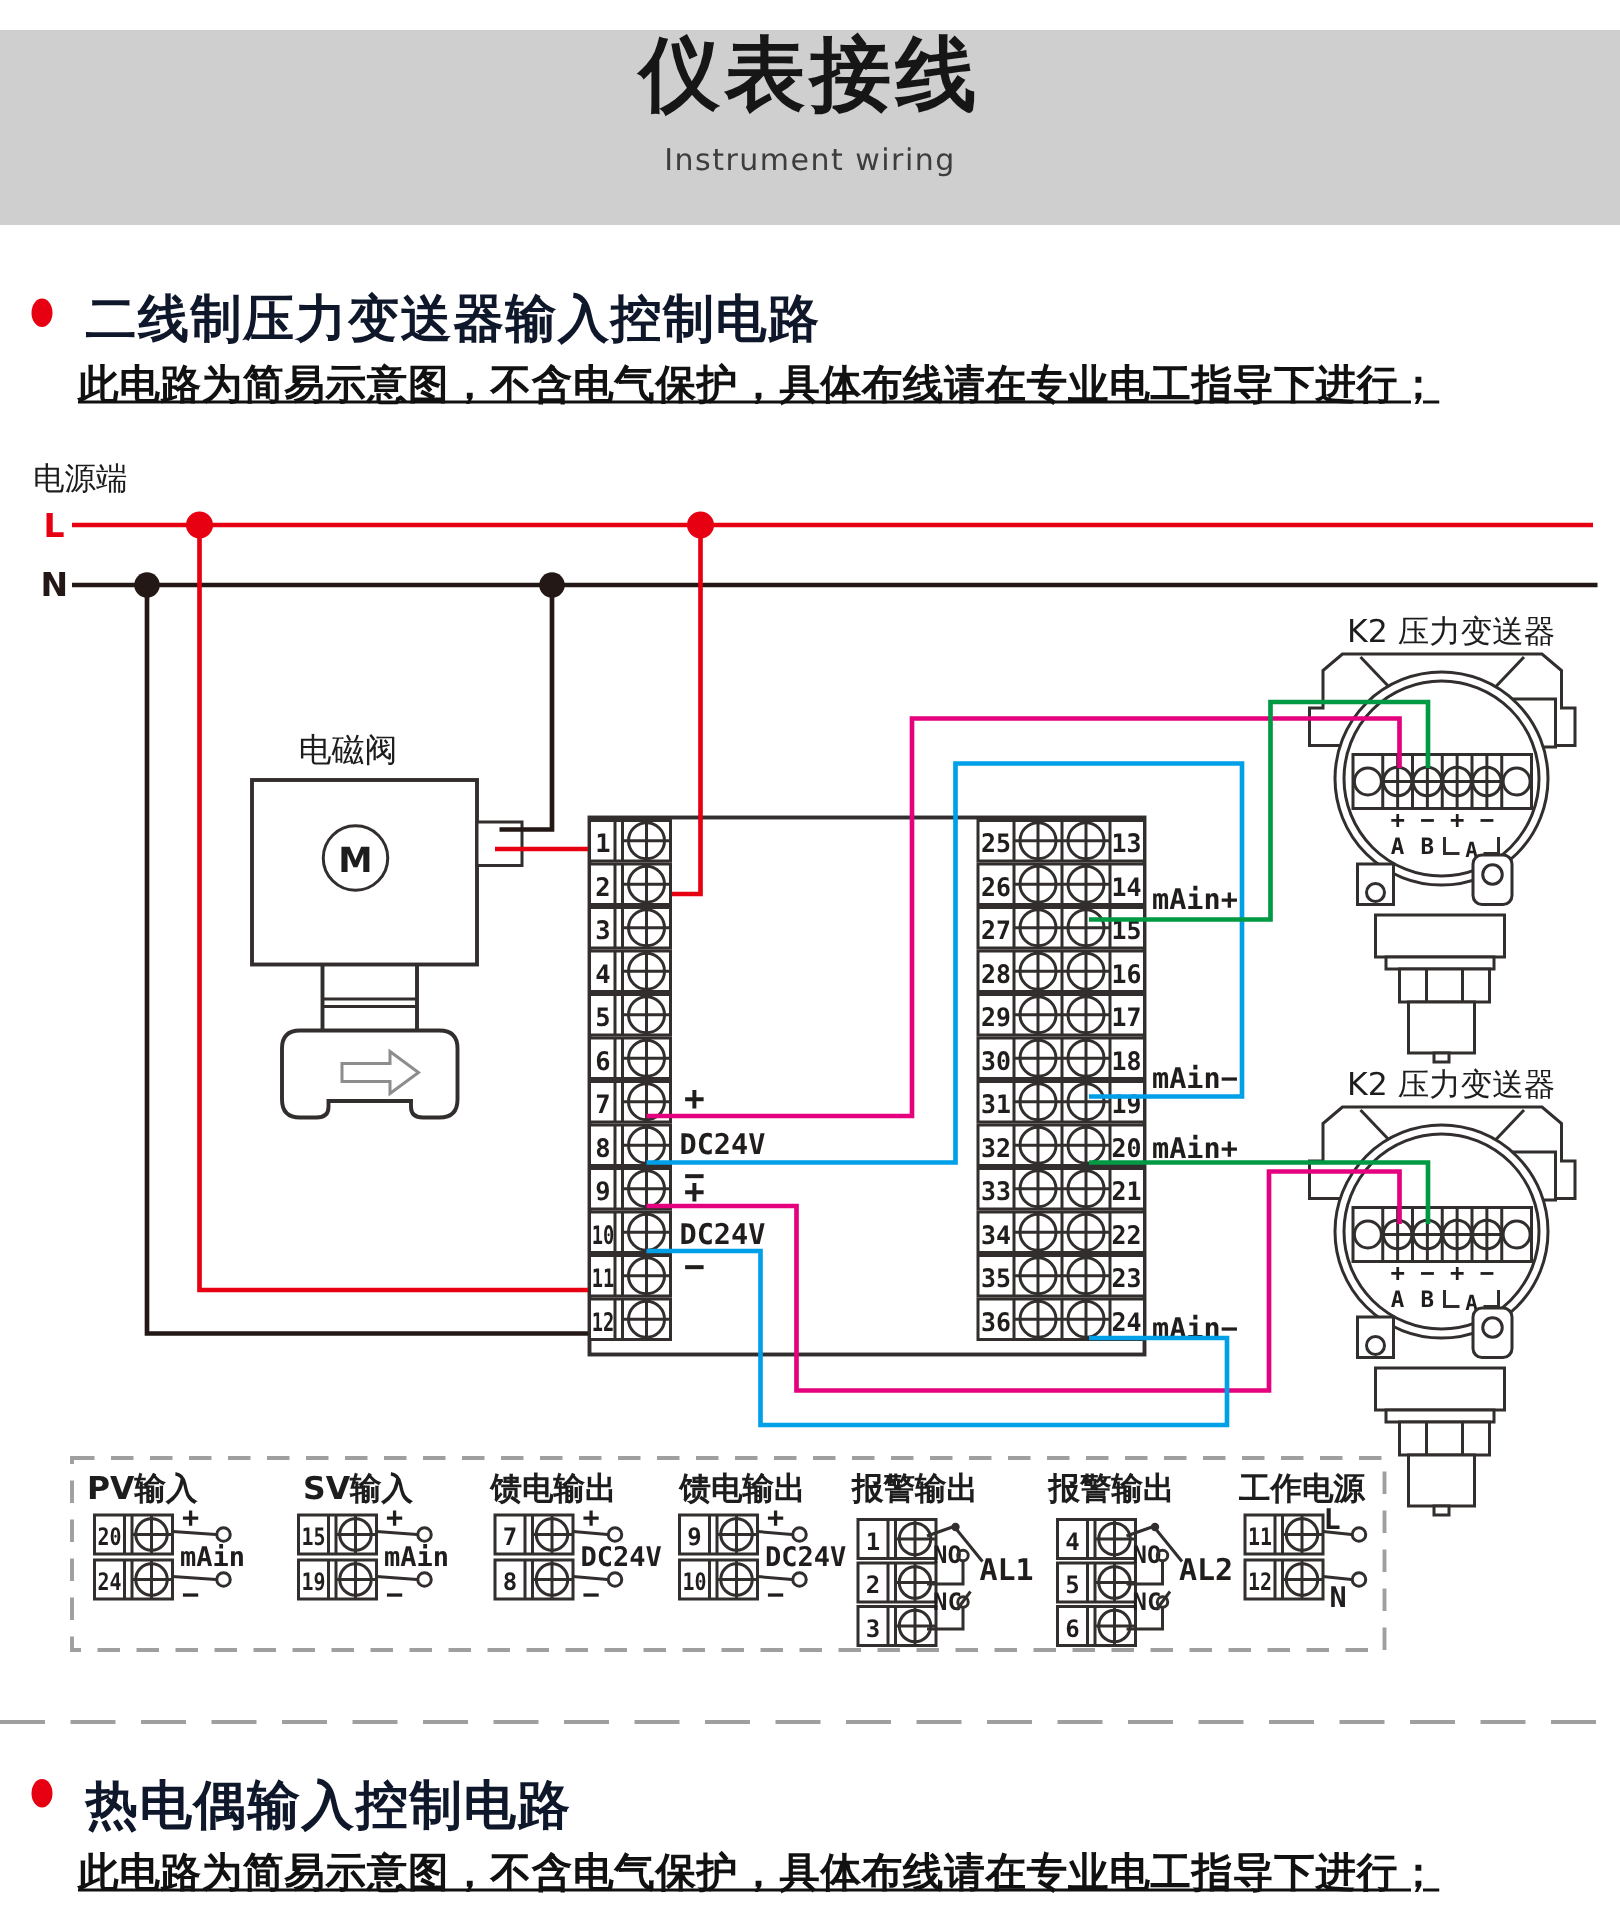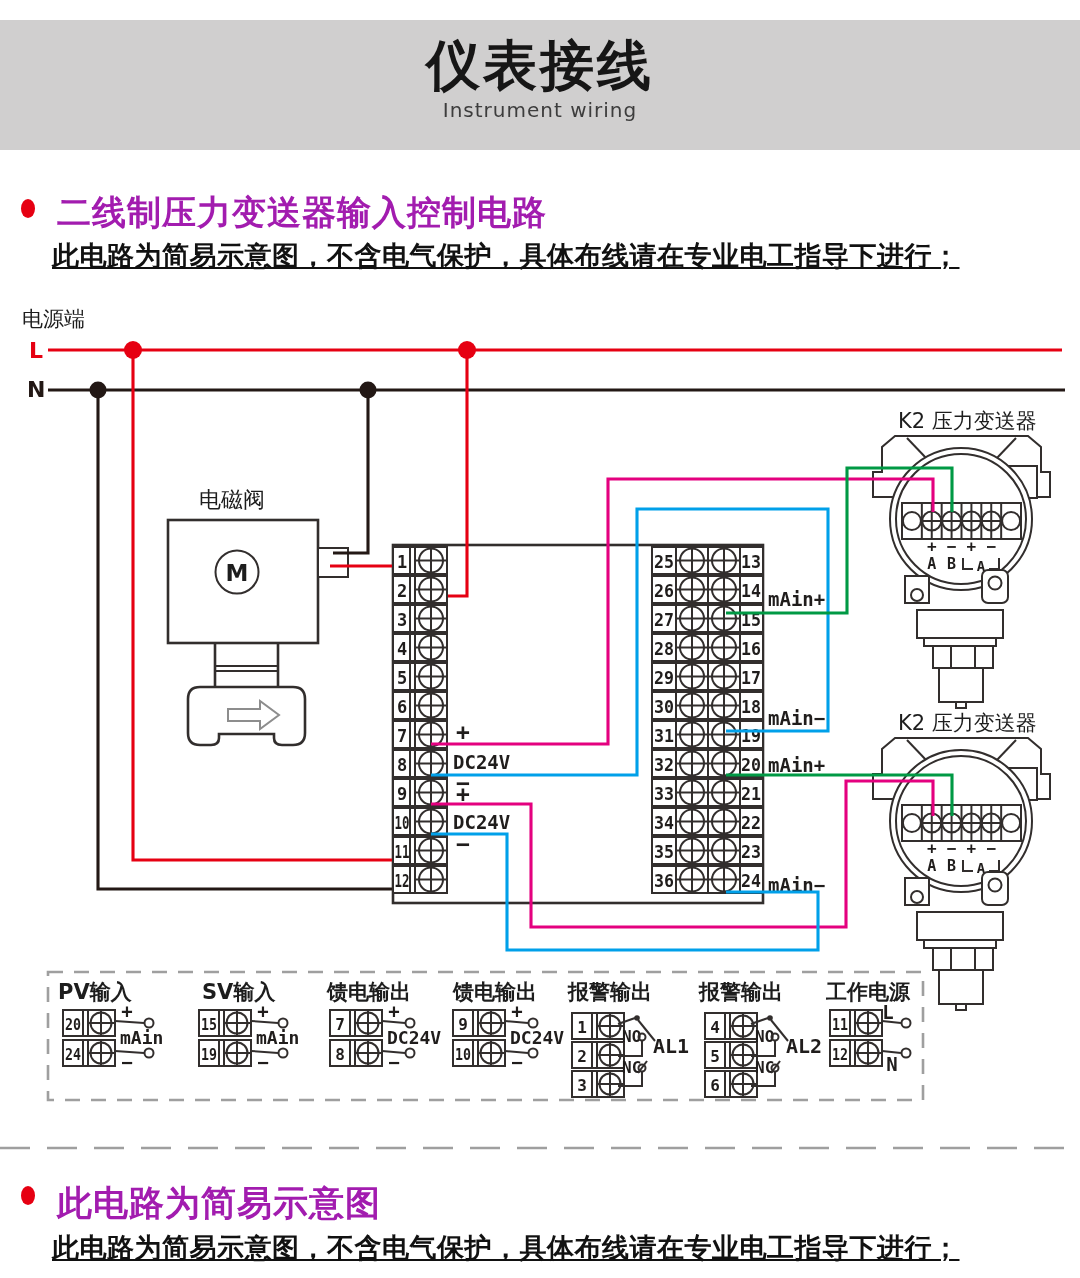--- a/index.html
+++ b/index.html
@@ -1,22 +1,22 @@
 <!DOCTYPE html>
 <html style="--c-live: #e60012; --c-neutral: #231815; --c-loop_positive: #e4007f; --c-loop_negative: #00a0e9; --c-signal: #009944; --c-outline: #322e2d; --c-dash: #9f9f9f; --c-band: #d0cfcf; --c-bullet: #e60012;"><head>
 <meta charset="utf-8">
 <style>
   html,body{margin:0;padding:0;}
   body{width:1080px;height:1278px;position:relative;background:#ffffff;
        font-family:"DejaVu Sans",sans-serif;overflow:hidden;}
   .band{position:absolute;left:0;top:20px;width:1080px;height:130px;background:var(--c-band,#d0cfcf);text-align:center;}
-  .main-title{font-size:54px;font-weight:700;color:#161616;letter-spacing:3px;margin-top:16px;line-height:60px;}
-  .sub-title{font-size:20px;color:#3d3d3d;margin-top:2px;letter-spacing:1px;}
+  .main-title{font-size:54px;font-weight:700;color:#161616;letter-spacing:3px;margin-top:0;line-height:60px;}
+  .sub-title{font-size:20px;color:#3d3d3d;margin-top:14px;letter-spacing:1px;}
   .bullet{position:absolute;width:14px;height:19px;border-radius:50%;background:var(--c-bullet,#e60012);}
-  .sec-heading{position:absolute;left:57px;font-size:34px;font-weight:600;color:#a21caf;letter-spacing:1px;white-space:nowrap;}
+  .sec-heading{position:absolute;left:57px;font-size:34px;font-weight:600;color:#0f172a;letter-spacing:1px;white-space:nowrap;}
   .sec-note{position:absolute;left:52px;font-size:27px;font-weight:700;color:#111;letter-spacing:0.5px;white-space:nowrap;text-decoration:underline;}
   #diagram{position:absolute;left:0;top:0;}
   .ol{stroke:var(--c-outline,#322e2d);stroke-width:2;fill:none;}
   .cell{stroke:var(--c-outline,#322e2d);stroke-width:2;fill:#ffffff;}
   .thick{stroke-width:2.6;}
   .wire{fill:none;stroke-width:3.1;}
   .w-live{stroke:var(--c-live,#e60012);}
   .w-neutral{stroke:var(--c-neutral,#231815);}
   .w-pos{stroke:var(--c-loop_positive,#e4007f);}
   .w-neg{stroke:var(--c-loop_negative,#00a0e9);}
@@ -32,21 +32,21 @@
 <div class="band">
   <div class="main-title">仪表接线</div>
   <div class="sub-title">Instrument wiring</div>
 </div>
 
 <span class="bullet" style="left:21px;top:199px;"></span>
 <div class="sec-heading" style="top:190px;">二线制压力变送器输入控制电路</div>
 <div class="sec-note" style="top:238px;">此电路为简易示意图，不含电气保护，具体布线请在专业电工指导下进行；</div>
 
 <span class="bullet" style="left:21px;top:1186px;"></span>
-<div class="sec-heading" style="top:1180px;font-size:35px;">此电路为简易示意图</div>
+<div class="sec-heading" style="top:1180px;font-size:35px;">热电偶输入控制电路</div>
 <div class="sec-note" style="top:1230px;">此电路为简易示意图，不含电气保护，具体布线请在专业电工指导下进行；</div>
 
 <svg id="diagram" width="1080" height="1278" viewBox="0 0 1080 1278">
 
   <g>
     <text x="22" y="326" class="cjk" font-size="21">电源端</text>
     <text x="29" y="358" font-size="22" font-weight="bold" fill="#e60012">L</text>
     <text x="27" y="397" font-size="22" font-weight="bold" fill="#231815">N</text>
     <line x1="48" y1="350" x2="1062" y2="350" class="wire w-live"></line>
     <line x1="48" y1="390" x2="1065" y2="390" class="wire w-neutral"></line>

